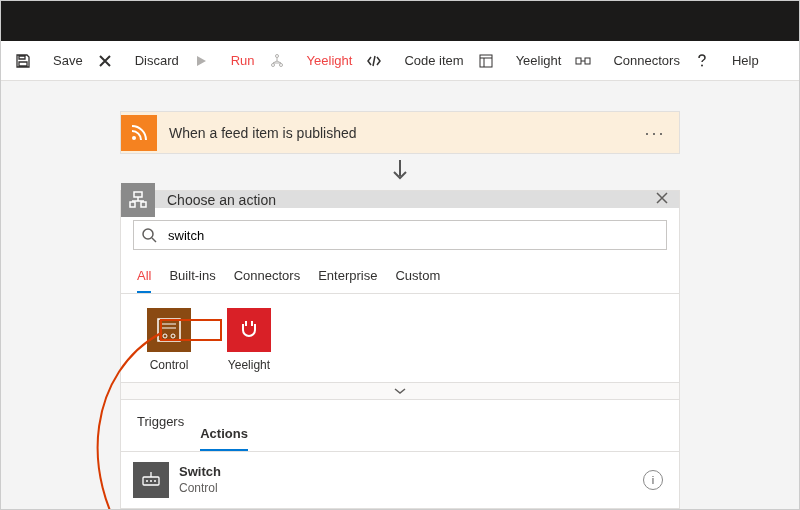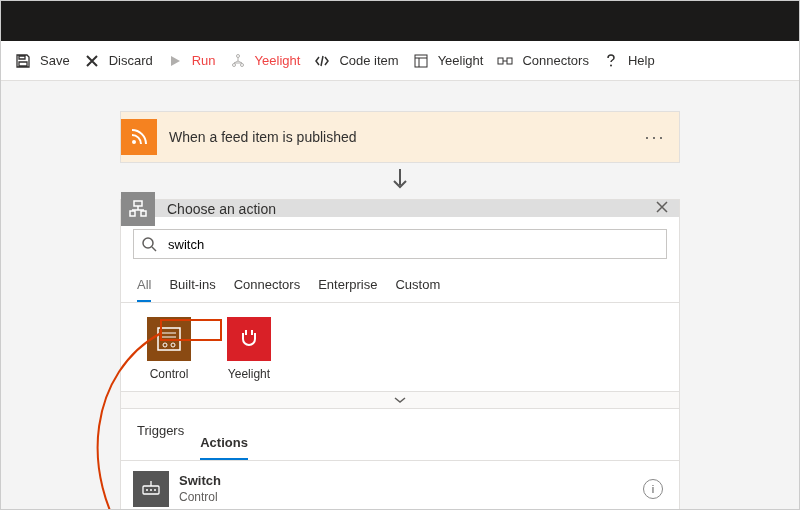--- a/index.html
+++ b/index.html
@@ -1,41 +1,41 @@
 <!DOCTYPE html>
 <html><head>
 <meta charset="utf-8">
 <style>
   * { box-sizing: border-box; margin: 0; padding: 0; }
   body { font-family: "Segoe UI", Arial, sans-serif; font-size: 13px; color: #323130; background: #fff; width: 800px; height: 510px; overflow: hidden; border: 1px solid #ccc; }
   .top-black { height: 40px; background: #1b1a19; }
   .toolbar { height: 40px; display: flex; align-items: center; gap: 14px; padding: 0 14px; border-bottom: 1px solid #e1dfdd; background: #fff; }
-  .tb-item { display: flex; align-items: center; gap: 9px; color: #323130; cursor: pointer; }
+  .tb-item { display: flex; align-items: center; gap: 22px; color: #323130; cursor: pointer; }
   .tb-item.disabled { color: #ef4444; }
   .tb-icon { display: inline-flex; width: 16px; height: 16px; align-items: center; justify-content: center; }
   .canvas { background: #f4f4f4; padding: 30px 0 0 0; height: calc(100% - 80px); position: relative; }
   .col { width: 560px; margin: 0 auto; }
-  .trigger-row { display: flex; align-items: center; background: #fcefdc; border: 1px solid #e1dfdd; height: 52px; }
+  .trigger-row { display: flex; align-items: center; background: #fcefdc; border: 1px solid #e1dfdd; height: 43px; }
   .trigger-icon { width: 36px; height: 36px; background: #f58220; display: flex; align-items: center; justify-content: center; }
   .trigger-title { flex: 1; padding: 0 12px; font-size: 14px; }
   .trigger-menu { padding: 0 14px; font-size: 18px; letter-spacing: 1px; color: #605e5c; cursor: pointer; line-height: 10px; }
   .arrow-down-center { text-align: center; padding: 6px 0 5px 0; }
   .action-panel { background: #fff; border: 1px solid #e1dfdd; }
   .action-header { display: flex; align-items: center; background: #dedede; height: 17px; }
   .action-header-icon { width: 34px; height: 34px; background: #8a8a8a; display: flex; align-items: center; justify-content: center; }
   .action-header-title { flex: 1; padding: 0 12px; font-size: 14px; }
   .action-header-close { padding: 0 10px; font-size: 16px; color: #605e5c; cursor: pointer; }
   .search-wrap { padding: 12px; }
   .search-box { display: flex; align-items: center; border: 1px solid #c8c6c4; height: 30px; }
   .search-icon-c { width: 30px; display: flex; align-items: center; justify-content: center; color: #605e5c; }
   .search-input { flex: 1; border: none; outline: none; font-size: 13px; padding: 4px 4px; }
   .redbox-search { position: absolute; border: 2px solid #d83b01; width: 62px; height: 22px; left: 159px; top: 238px; pointer-events: none; }
   .tabs1 { display: flex; gap: 18px; padding: 0 16px; border-bottom: 1px solid #e1dfdd; font-size: 13px; }
   .tabs1 span { padding: 6px 0 8px 0; cursor: pointer; }
-  .tabs1 .active { color: #737373; border-bottom: 2px solid #0078d4; text-align: center; }
+  .tabs1 .active { color: #ef4444; border-bottom: 2px solid #0078d4; text-align: center; }
   .connectors-row { display: flex; gap: 20px; padding: 14px 18px 10px 18px; }
   .conn { width: 60px; text-align: center; cursor: pointer; }
   .conn-icon { width: 44px; height: 44px; margin: 0 auto 6px auto; display: flex; align-items: center; justify-content: center; color: #fff; }
   .conn-icon.control { background: #8a4a12; }
   .conn-icon.yeelight { background: #d92027; }
   .conn-label { font-size: 12px; }
   .expand-bar { border-top: 1px solid #e1dfdd; border-bottom: 1px solid #e1dfdd; height: 18px; display: flex; align-items: center; justify-content: center; background: #faf9f8; cursor: pointer; }
   .tabs2 { display: flex; gap: 16px; padding: 10px 16px 0 16px; font-size: 13px; }
   .tabs2 span { padding: 4px 0 8px 0; cursor: pointer; }
   .tabs2 .active { font-weight: 600; border-bottom: 2px solid #0078d4; margin-top: 12px; }

